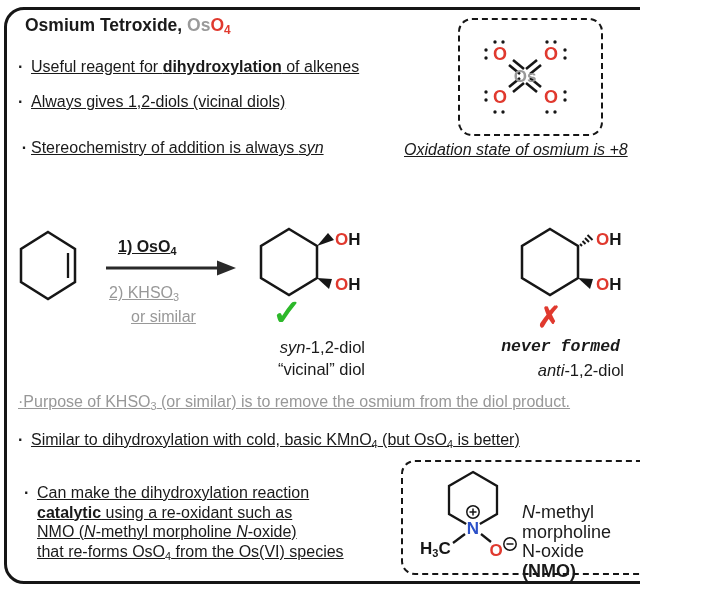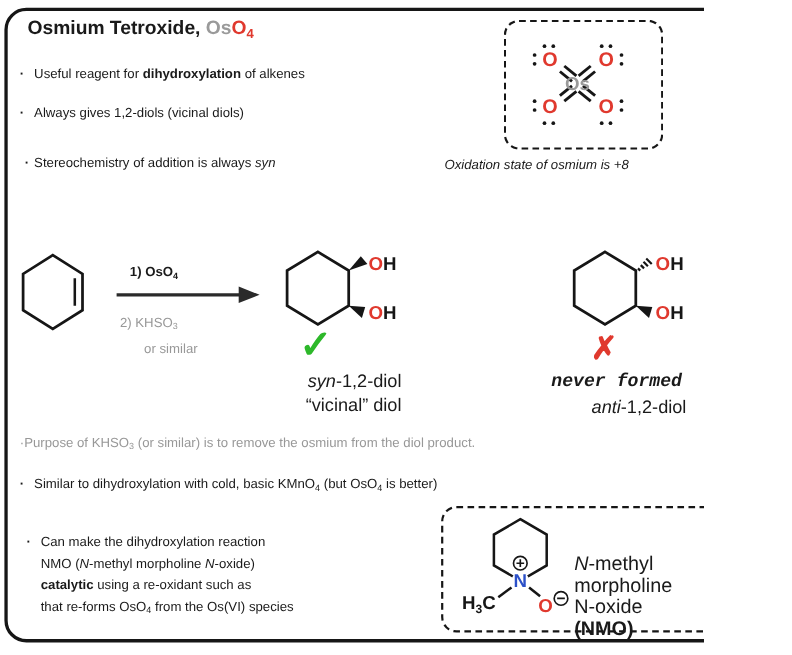--- a/index.html
+++ b/index.html
@@ -6,21 +6,21 @@
   #page{
     position:relative;width:640px;height:595px;background:#fff;overflow:hidden;
     font-family:"Liberation Sans",sans-serif;color:#1a1a1a;
   }
   .abs{position:absolute;}
   #frame{
     position:absolute;left:4px;top:7px;width:705px;height:571px;
     border:3px solid #161616;border-radius:20px;background:#fff;
   }
   .dashedbox{border:2px dashed #161616;background:#fff;}
-  .t16{font-size:12px;line-height:20px;white-space:nowrap;}
+  .t16{font-size:16px;line-height:20px;white-space:nowrap;text-decoration:underline;}
   .t155{font-size:18px;line-height:19px;white-space:nowrap;margin-top:27px;}
   .title{font-size:17.5px;font-weight:bold;white-space:nowrap;}
   .b{font-weight:bold;}
   .i{font-style:italic;}
   .bi{font-weight:bold;font-style:italic;}
   .gray{color:#989898;}
   .red{color:var(--red);}
   .os-gray{color:#9a9a9a;}
   .sub{font-size:0.68em;vertical-align:-0.28em;}
   .bullet{display:inline-block;width:13px;}
@@ -143,22 +143,22 @@
   <div class="abs t16 gray" style="left:18px;top:392px;">
     <span>·Purpose of KHSO</span><span class="sub">3</span><span> (or similar) is to remove the osmium from the diol product.</span>
   </div>
 
   <div class="abs t16" style="left:18px;top:430px;">
     <span class="bullet b">·</span><span>Similar to dihydroxylation with cold, basic KMnO</span><span class="sub">4</span><span> (but OsO</span><span class="sub">4</span><span> is better)</span>
   </div>
 
   <div class="abs t16" style="left:24px;top:483px;line-height:19.5px;">
     <div><span class="bullet b">·</span><span>Can make the dihydroxylation reaction</span></div>
+    <div style="padding-left:13px;"><span class="b">catalytic</span><span> using a re-oxidant such as</span></div>
     <div style="padding-left:13px;"><span>NMO (</span><span class="i">N</span><span>-methyl morpholine </span><span class="i">N</span><span>-oxide)</span></div>
-    <div style="padding-left:13px;"><span class="b">catalytic</span><span> using a re-oxidant such as</span></div>
     <div style="padding-left:13px;"><span>that re-forms OsO</span><span class="sub">4</span><span> from the Os(VI) species</span></div>
   </div>
 
   <div class="abs dashedbox" style="left:401px;top:460px;width:248px;height:111px;border-radius:14px;"></div>
   <svg class="abs" style="left:408px;top:462px;" width="120" height="106" viewBox="0 0 120 106">
     <polygon points="65,10 89,24 89,52 65,66 41,52 41,24" fill="none" stroke="#161616" stroke-width="2.3"></polygon>
     <circle cx="65" cy="66" r="8" fill="#fff"></circle>
 
     <g stroke="#161616" stroke-width="1.5" fill="none">
       <circle cx="65" cy="50" r="6.2"></circle>

